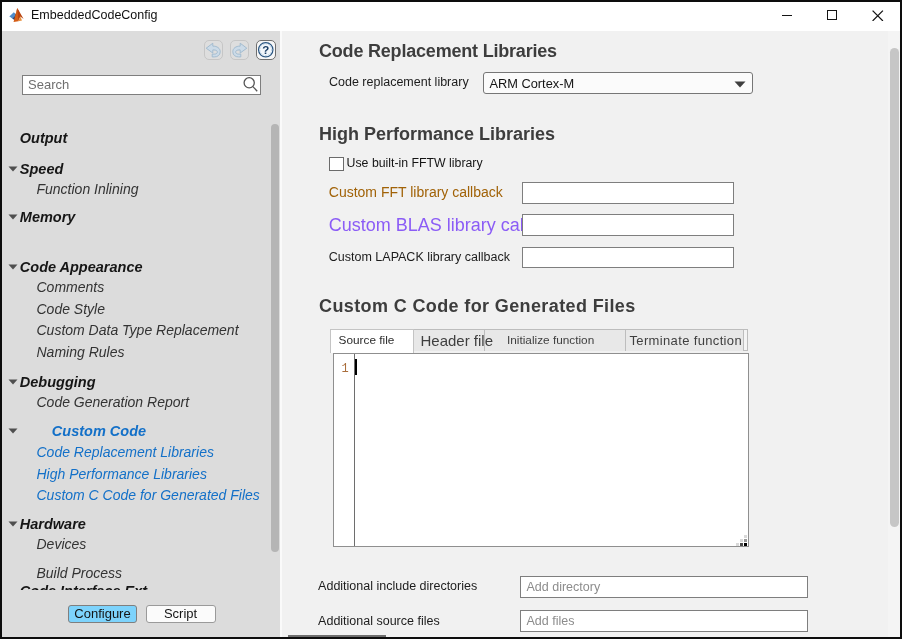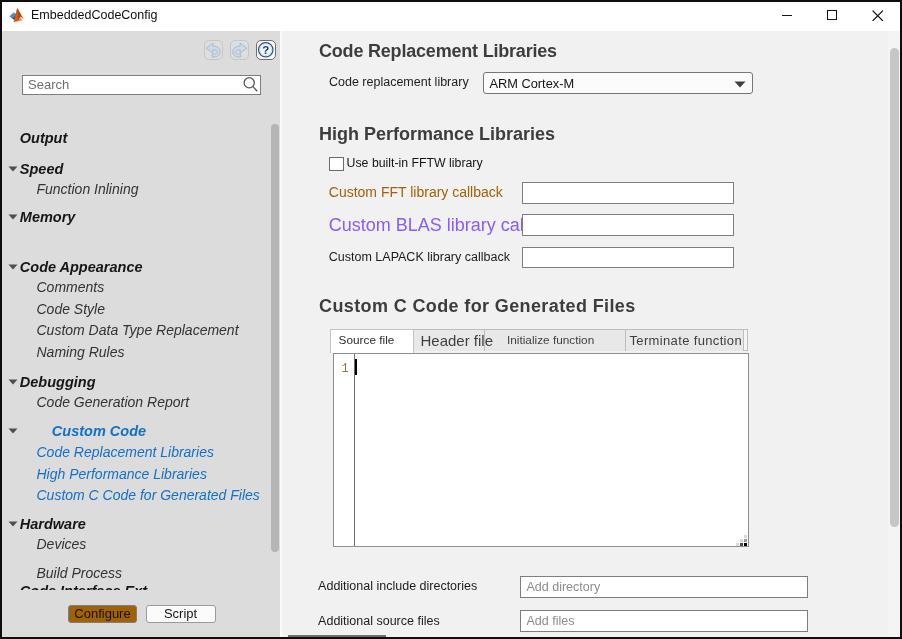--- a/index.html
+++ b/index.html
@@ -91,21 +91,21 @@
   <div class="abs txt" style="left:34.5px;top:362.32px;font-size:14px;font-weight:normal;color:#1370c8;line-height:17.5px;">Custom C Code for Generated Files</div>
   <svg class="abs" style="left:5.5px;top:396px;" width="10" height="6" viewBox="0 0 10 6">
         <polygon points="0.5,0.5 9.5,0.5 5,5.5" fill="#4f4f4f"></polygon>
       </svg>
   <div class="abs txt" style="left:17.8px;top:389.81px;font-size:14.5px;font-weight:bold;color:#161616;line-height:18.125px;">Hardware</div>
   <div class="abs txt" style="left:34.5px;top:411.32px;font-size:14px;font-weight:normal;color:#333333;line-height:17.5px;">Devices</div>
   <div class="abs txt" style="left:34.5px;top:432.82px;font-size:14px;font-weight:normal;color:#333333;line-height:17.5px;margin-top:7px;">Build Process</div>
   <div class="abs txt" style="left:17.8px;top:457.31px;font-size:14.5px;font-weight:bold;color:#161616;line-height:18.125px;">Code Interface Ext</div>
   </div>
 
-  <div class="abs" style="left:68px;top:604.5px;width:69px;height:18.5px;background:#a16207;border:1px solid #7f7f7f;border-radius:3px;font-size:13px;color:#141414;text-align:center;line-height:16.5px;">Configure</div>
+  <div class="abs" style="left:68px;top:604.5px;width:69px;height:18.5px;background:#7dd3fc;border:1px solid #7f7f7f;border-radius:3px;font-size:13px;color:#141414;text-align:center;line-height:16.5px;">Configure</div>
   <div class="abs" style="left:145.5px;top:604.5px;width:70px;height:18.5px;background:#fbfbfb;border:1px solid #9a9a9a;border-radius:3px;font-size:13px;color:#141414;text-align:center;line-height:16.5px;">Script</div>
 
   <div class="abs txt" style="left:319px;top:41.8px;font-size:18px;font-weight:bold;color:#3d3d3d;line-height:19px;letter-spacing:-0.2px;">Code Replacement Libraries</div>
 
   <div class="abs txt" style="left:329px;top:76px;font-size:12.5px;color:#1c1c1c;line-height:13px;">Code replacement library</div>
   <div class="abs" style="left:483.3px;top:72.3px;width:270px;height:22px;background:#fbfbfb;border:1px solid #767676;border-radius:3px;"></div>
   <div class="abs txt" style="left:489.5px;top:77px;font-size:12.8px;color:#141414;line-height:13px;">ARM Cortex-M</div>
   <svg class="abs" style="left:734px;top:80.5px;" width="12" height="7" viewBox="0 0 12 7">
     <polygon points="0.5,0.5 11.5,0.5 6,6.5" fill="#3f3f3f"></polygon>
   </svg>

